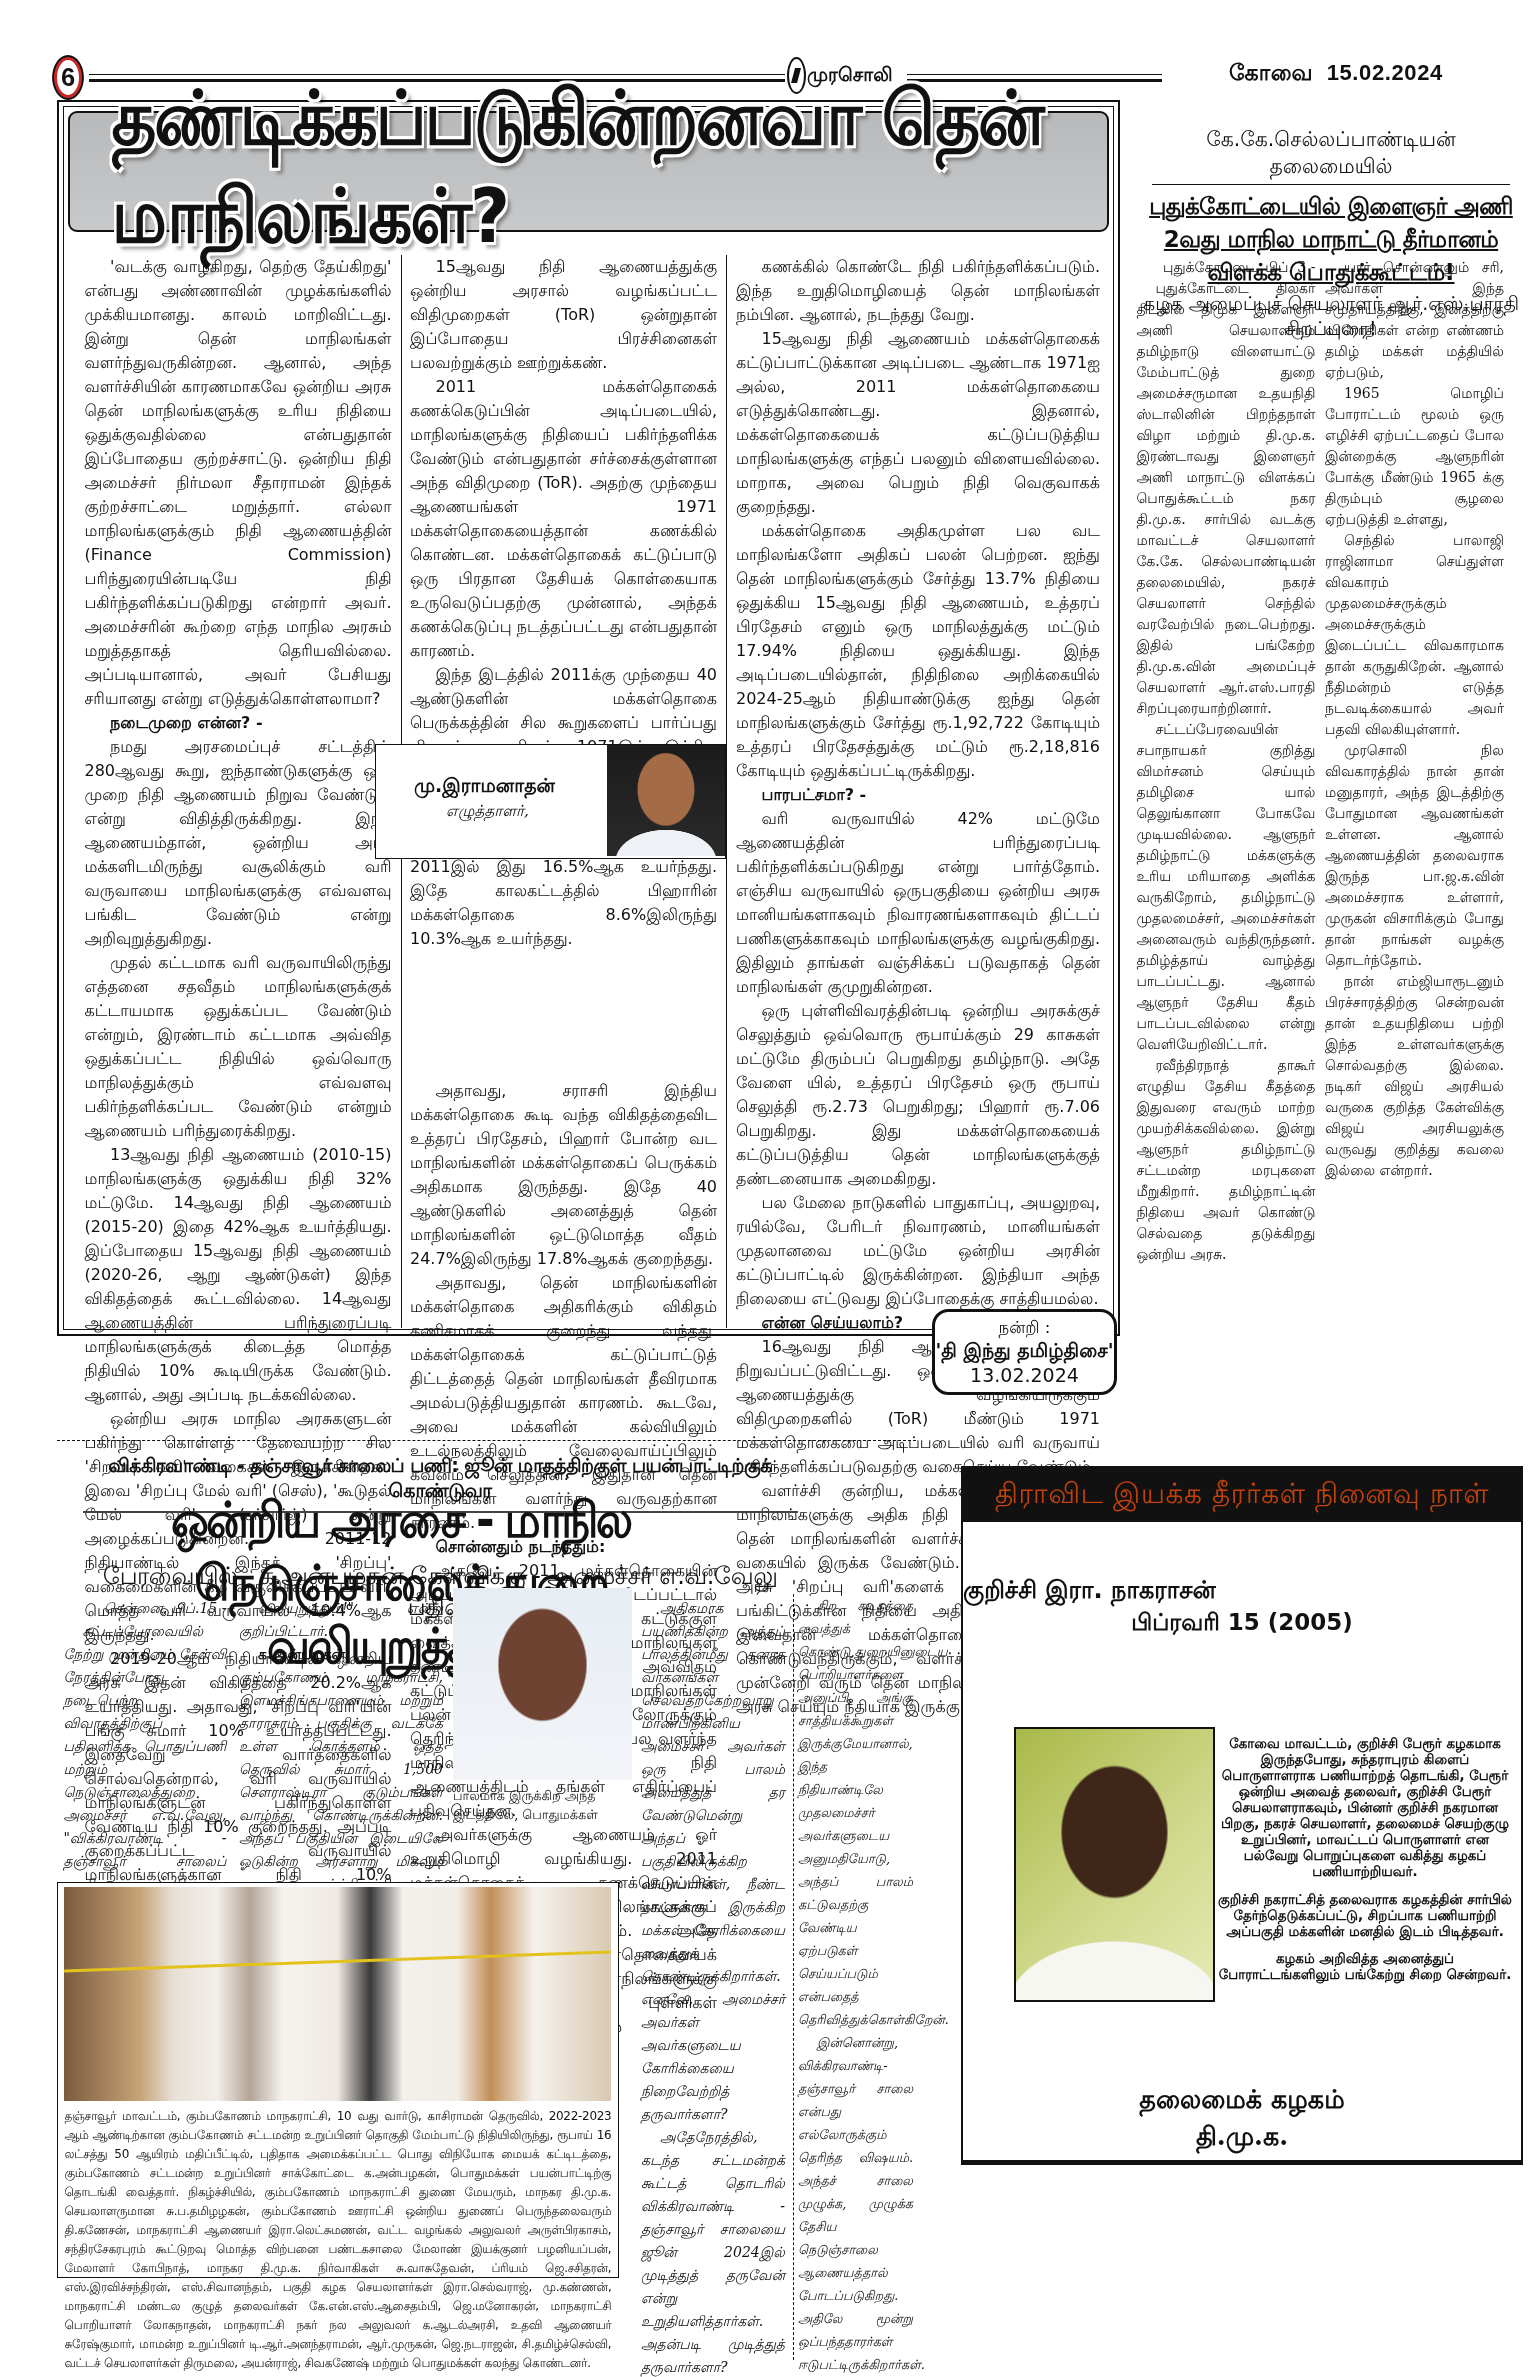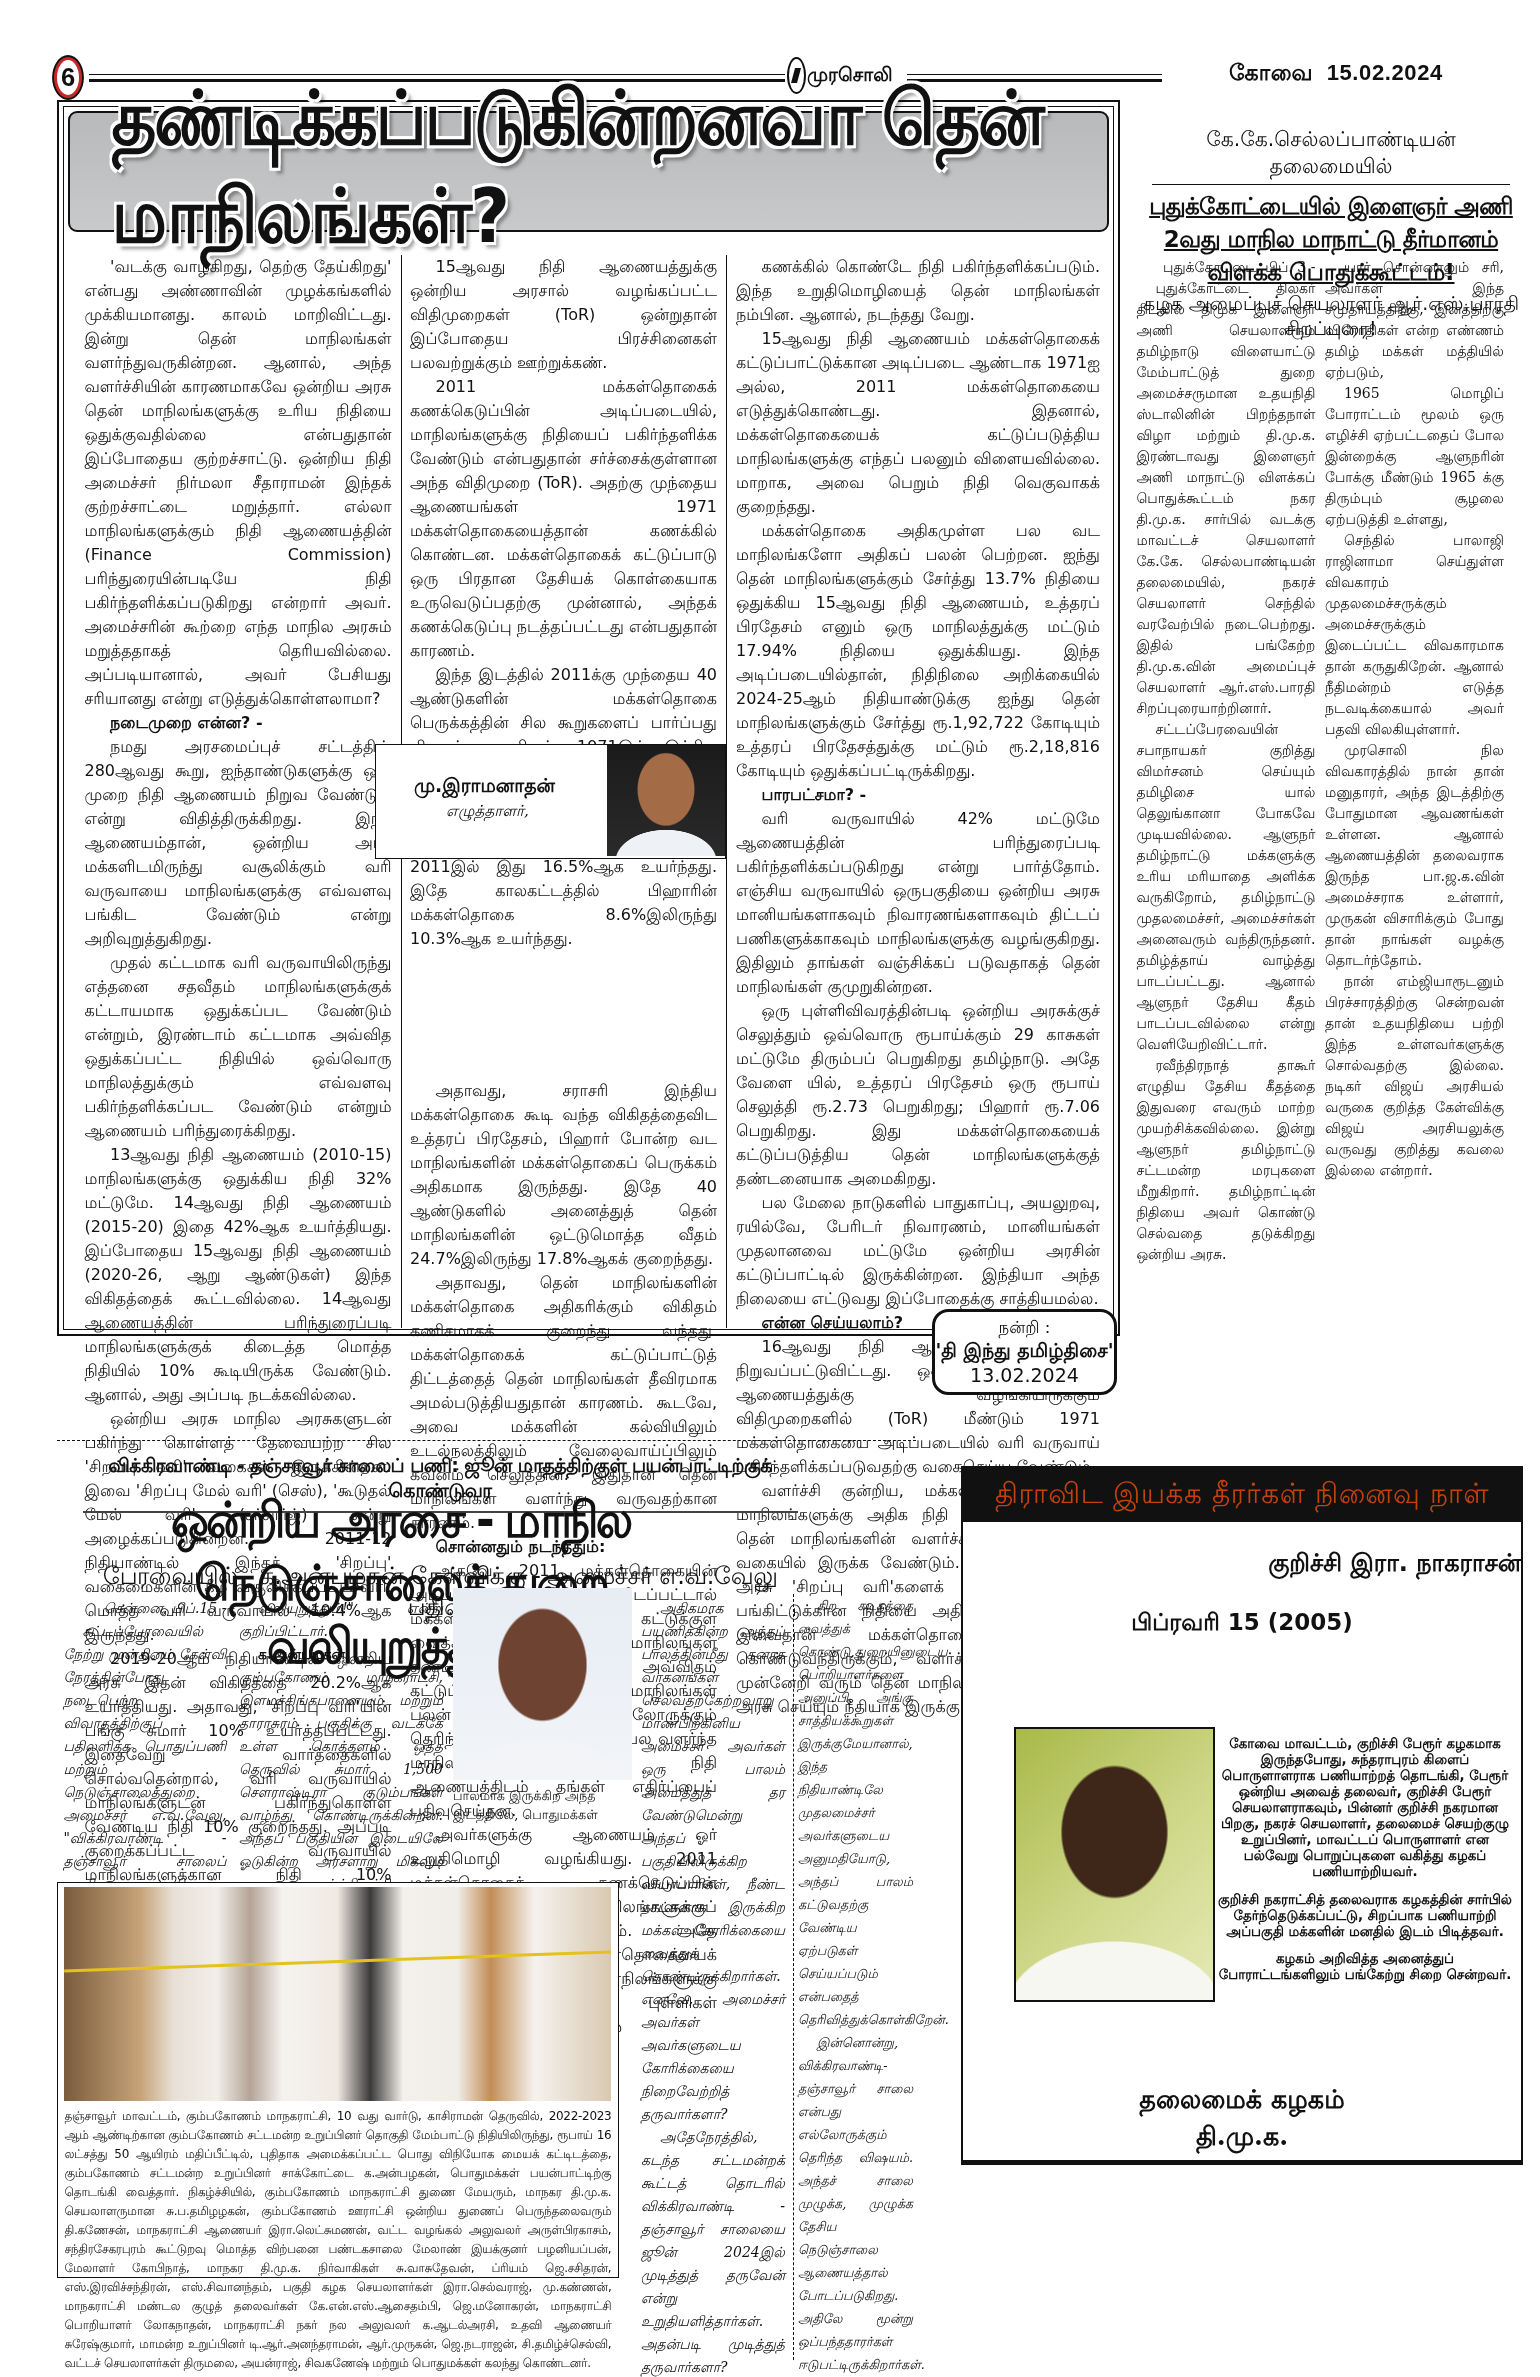--- a/index.html
+++ b/index.html
@@ -57,21 +57,21 @@
   .mla-photo { position: absolute; left: 396px; top: 147px; width: 179px; height: 192px; background: radial-gradient(ellipse 45px 57px at 50% 40%, #6e4331 0 96%, transparent 100%), radial-gradient(ellipse 89px 57px at 50% 108%, #f3f4f7 0 98%, transparent 100%), linear-gradient(#e7edf4, #f2f4f8); }
   .mla-caption { position: absolute; left: 396px; top: 345px; width: 179px; font-family: "DejaVu Serif", serif; font-size: 12.8px; line-height: 19px; }
   .event-box { position: absolute; left: 0; top: 441px; width: 562px; height: 396px; border: 1.9px solid #111; background: #fff; }
   .event-photo { position: absolute; left: 6.4px; top: 3.8px; width: 547px; height: 214px; background: linear-gradient(90deg, #7a5b3d 0%, #c7a478 14%, #e8e0d6 20%, #f2eee9 28%, #b4a497 34%, #f6f3ef 40%, #efe9e2 50%, #3a3a3a 56%, #f4f1ec 62%, #f0ece6 72%, #c28e57 78%, #f5f2ee 86%, #d9c9b1 100%); }
   .event-ribbon { position: absolute; left: 6.4px; top: 77px; width: 547px; height: 2.6px; background: #e4c21c; transform: rotate(-2deg); }
   .event-caption { position: absolute; left: 6.4px; top: 224px; width: 547px; font-size: 12px; line-height: 19px; text-align: justify; letter-spacing: -0.3px; }
 
   
   .memorial { position: absolute; left: 961px; top: 1466px; width: 562px; height: 699px; border: 2.6px solid #111; border-bottom-width: 5.1px; background: #fff; }
   .memorial-banner { position: absolute; left: 0; top: 0; right: 0; height: 54px; background: #111; color: #c2410c; text-align: center; font-size: 28px; line-height: 52px; letter-spacing: 0.6px; }
-  .memorial-name { position: absolute; left: 0; right: 0; top: 81px; text-align: right; font: bold 24px "DejaVu Sans", sans-serif; }
+  .memorial-name { position: absolute; left: 0; right: 0; top: 108px; text-align: left; font: bold 24px "DejaVu Sans", sans-serif; }
   .memorial-date { position: absolute; left: 0; right: 0; top: 141px; text-align: center; font: bold 23px "DejaVu Sans", sans-serif; }
   .memorial-photo { position: absolute; left: 51px; top: 259px; width: 201px; height: 275px; border: 2.6px solid #111; background: radial-gradient(ellipse 54px 67px at 50% 38%, #3e2718 0 96%, transparent 100%), radial-gradient(ellipse 109px 70px at 50% 104%, #f7f7f2 0 98%, transparent 100%), linear-gradient(135deg, #a9b949, #cfd88a 55%, #e5eab5); }
   .memorial-bio { position: absolute; left: 255px; top: 268px; width: 294px; text-align: center; font: bold 13.4px "DejaVu Sans", sans-serif; line-height: 16px; }
   .memorial-bio p { margin-bottom: 11.5px; }
   .memorial-sign { position: absolute; left: 0; right: 0; top: 613px; text-align: center; font: bold 25.5px "DejaVu Serif", serif; line-height: 37px; }
 </style>
 </head>
 <body>
 
 <div class="masthead">

